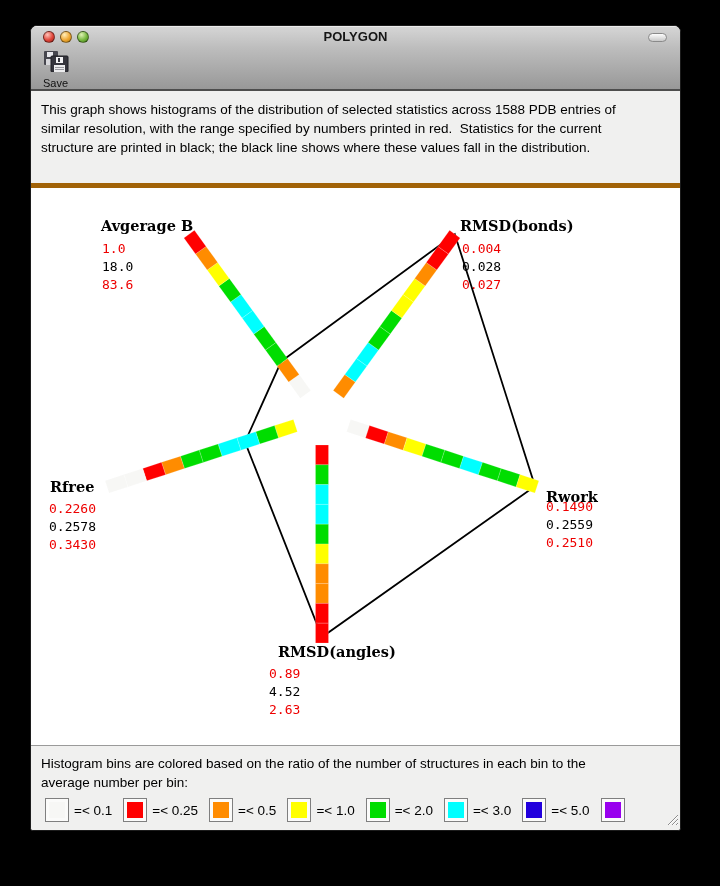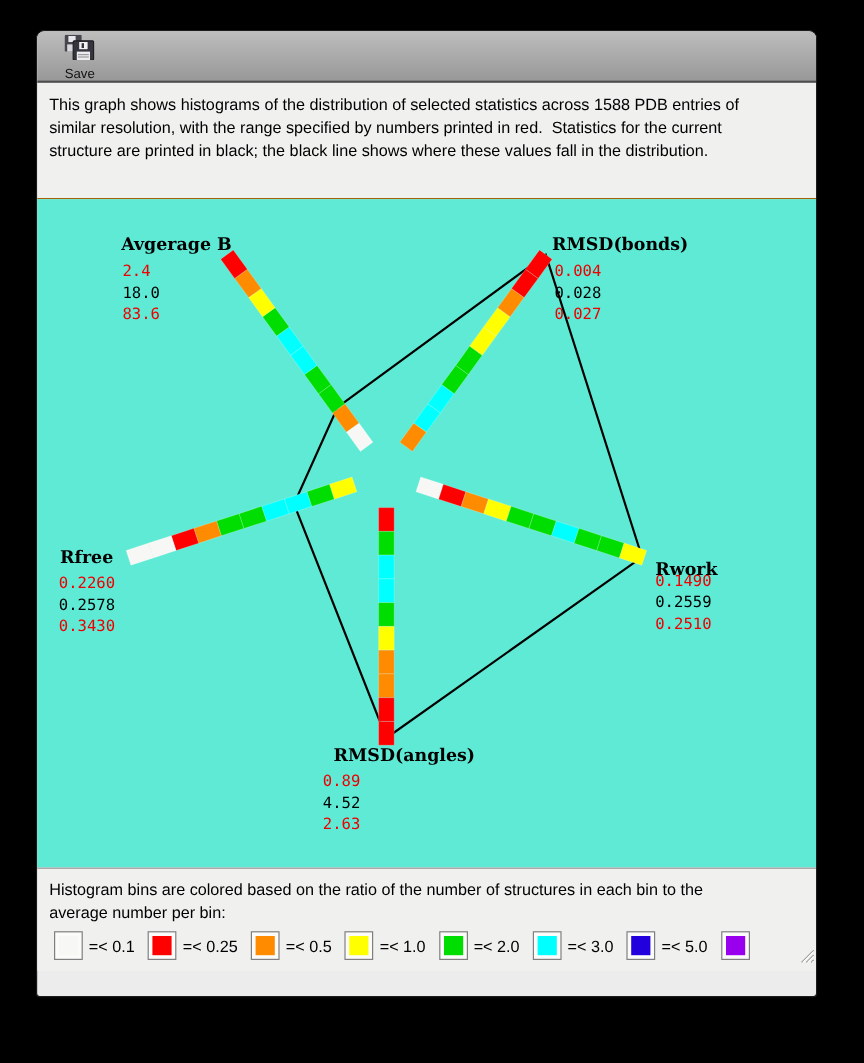--- a/index.html
+++ b/index.html
@@ -13,39 +13,39 @@
   .lights{position:absolute;left:12px;top:5px;display:flex;gap:5px;}
   .light{width:12px;height:12px;border-radius:50%;border:1px solid rgba(0,0,0,.45);box-sizing:border-box;cursor:default;}
   .light.red{background:radial-gradient(circle at 35% 28%,#ffc2b8,#e0463a 55%,#9c2018);}
   .light.yellow{background:radial-gradient(circle at 35% 28%,#ffeebb,#efa733 55%,#b07b12);}
   .light.green{background:radial-gradient(circle at 35% 28%,#dff2b4,#77b83f 55%,#3f7d14);}
   .lozenge{position:absolute;right:13px;top:7px;width:19px;height:9px;border-radius:5px;
     border:1px solid #8a8a8a;background:linear-gradient(#fdfdfd,#c9c9c9);box-sizing:border-box;}
   
   .toolbar{position:relative;height:43px;background:linear-gradient(#bdbdbd,#989898);
     border-bottom:2px solid #4d4d4d;box-sizing:border-box;}
-  .save-btn{position:absolute;left:12px;top:3px;width:36px;text-align:right;cursor:default;}
+  .save-btn{position:absolute;left:12px;top:3px;width:36px;text-align:left;cursor:default;}
   .save-btn .icon{display:inline-block;}
   .save-btn .lbl{display:block;font-size:11px;color:#111;margin-top:1px;}
   
-  .desc-panel{background:#f0f0ef;border-bottom:1px solid #a16207;padding:9px 10px 8px 10px;height:97px;box-sizing:border-box;}
+  .desc-panel{background:#f0f0ef;border-bottom:5px solid #a16207;padding:9px 10px 8px 10px;height:97px;box-sizing:border-box;}
   .desc-text{font-size:13.5px;line-height:19px;color:#000;white-space:pre-wrap;width:640px;}
   .scheme-row{display:flex;align-items:center;margin-top:7px;}
   .scheme-label{font-size:13.5px;color:#000;margin-right:14px;}
   .dropdown{position:relative;width:230px;height:20px;border:1px solid #878787;border-radius:4px;
     background:linear-gradient(#ffffff,#d4d4d4);box-sizing:border-box;box-shadow:0 1px 1px rgba(0,0,0,.18);}
   .dropdown .sel{position:absolute;left:9px;top:2px;font-size:13px;color:#000;}
   .dropdown .stepper{position:absolute;right:0;top:0;width:19px;height:18px;border-radius:0 3px 3px 0;
     background:linear-gradient(#a7c7f2,#3e71d2);border-left:1px solid #7a7a7a;}
   .stepper .up{position:absolute;left:5px;top:3px;width:0;height:0;border-left:4px solid transparent;
     border-right:4px solid transparent;border-bottom:5px solid #fff;}
   .stepper .down{position:absolute;left:5px;bottom:3px;width:0;height:0;border-left:4px solid transparent;
     border-right:4px solid transparent;border-top:5px solid #fff;}
   
-  .plot{position:relative;height:557px;background:#5eead4;overflow:hidden;}
+  .plot{position:relative;height:557px;background:#ffffff;overflow:hidden;}
   .plot svg{position:absolute;left:0;top:0;z-index:2;pointer-events:none;}
   .stat-block{position:absolute;z-index:1;}
   .stat-name{font-family:"DejaVu Serif","Liberation Serif",serif;font-weight:bold;font-size:14.5px;color:#000;white-space:nowrap;}
   .stat-vals{position:absolute;font-family:"DejaVu Sans Mono",monospace;font-size:13px;line-height:18px;white-space:nowrap;}
   .v-red{color:#ee0000;}
   .v-black{color:#000;}
   
   .bottom-panel{position:relative;background:#f0f0ef;border-top:1px solid #9a9a9a;height:86px;box-sizing:border-box;
     padding:8px 20px 0 10px;}
   .legend-note{font-size:13.5px;line-height:19px;color:#000;white-space:pre-wrap;width:640px;}
@@ -53,20 +53,29 @@
   .swatch-box{display:inline-block;padding:3px;border:1px solid #7f7f7f;background:#fbfbfa;line-height:0;}
   .swatch-fill{display:inline-block;width:16px;height:16px;}
   .bin-label{font-size:13.5px;color:#000;margin-left:5px;margin-right:11px;white-space:nowrap;}
   .resize-grip{position:absolute;right:1px;bottom:1px;}
 </style>
 </head>
 <body>
 
 <div class="window">
 
+  <div class="titlebar">
+    <div class="lights">
+      <div class="light red"></div>
+      <div class="light yellow"></div>
+      <div class="light green"></div>
+    </div>
+    <div class="title">POLYGON</div>
+    <div class="lozenge"></div>
+  </div>
 
   <div class="toolbar">
     <div class="save-btn">
       <span class="icon">
         <svg width="26" height="21" viewBox="0 0 26 21">
           <rect x="1" y="0" width="14" height="14" rx="1" fill="#46464e"></rect>
           <rect x="4" y="1" width="6" height="5" fill="#e8e8ec"></rect>
           <rect x="3" y="8" width="9" height="6" fill="#d8d8dc"></rect>
           <rect x="8" y="5" width="17" height="16" rx="1" fill="#35353d" stroke="#1e1e24"></rect>
           <rect x="13" y="6" width="7" height="6" fill="#f2f2f4"></rect>
@@ -85,21 +94,21 @@
 similar resolution, with the range specified by numbers printed in red.  Statistics for the current
 structure are printed in black; the black line shows where these values fall in the distribution.</div>
   </div>
 
   <div class="plot">
 
     <div class="stat-block" style="left:70px;top:29px;">
       <div class="stat-name">Avgerage B</div>
     </div>
     <div class="stat-vals" style="left:71px;top:52px;">
-      <div class="v-red">2.4</div>
+      <div class="v-red">1.0</div>
       <div class="v-black">18.0</div>
       <div class="v-red">83.6</div>
     </div>
 
     <div class="stat-block" style="left:429px;top:29px;">
       <div class="stat-name">RMSD(bonds)</div>
     </div>
     <div class="stat-vals" style="left:431px;top:52px;">
       <div class="v-red">0.004</div>
       <div class="v-black">0.028</div>

